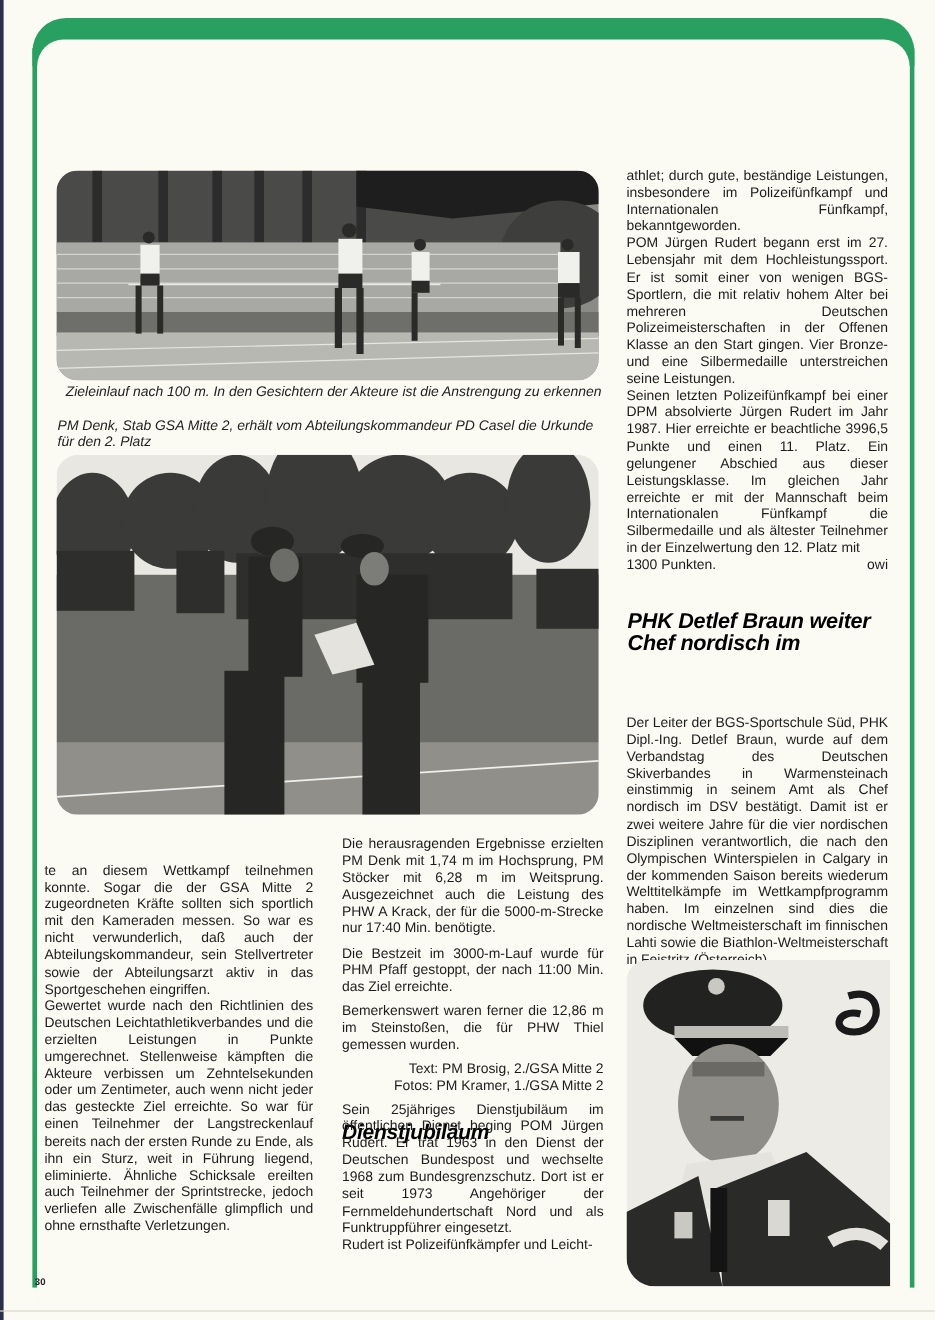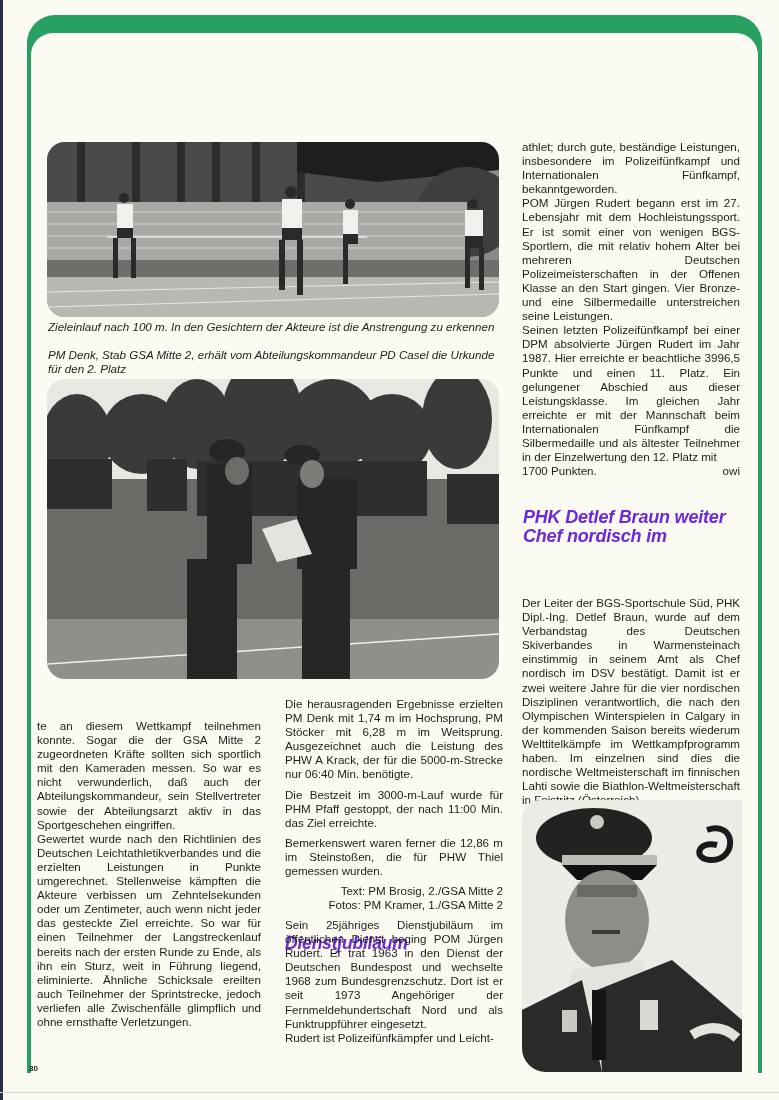--- a/index.html
+++ b/index.html
@@ -34,21 +34,21 @@
     .col {
       position: absolute; font-size: 11.6px; line-height: 14.1px; text-align: justify; color: #1c1c1c;
     }
     .col p { margin: 0; }
     .col p.gap { margin-top: 6px; }
     .right-align { text-align: right; }
     .sig { display: flex; justify-content: space-between; }
 
     .headline {
       position: absolute; font-weight: bold; font-style: italic; font-size: 17.5px; line-height: 19px;
-      color: #6d28d9; letter-spacing: -0.2px;
+      color: #000000; letter-spacing: -0.2px;
     }
     .headline.big { font-size: 18px; }
 
     .page-number { position: absolute; left: 29px; top: 1064px; font-size: 8px; font-weight: bold; color: #222; }
   </style>
 </head>
 <body>
 
 <div class="left-edge"></div>
 <div class="frame-top"></div>
@@ -103,21 +103,21 @@
         <rect x="296" y="102" width="5" height="40"></rect>
       <circle cx="426" cy="62" r="5"></circle>
         <rect x="418" y="68" width="18" height="26" fill="#f0f0ec"></rect>
         <rect x="418" y="94" width="18" height="12"></rect>
         <rect x="418" y="106" width="5" height="40"></rect>
         <rect x="432" y="106" width="5" height="42"></rect>
     </g>
   </svg>
 </div>
 
-<div class="caption" style="left:48px; top:320px; width:460px;">Zieleinlauf nach 100 m. In den Gesichtern der Akteure ist die Anstrengung zu erkennen</div>
+<div class="caption" style="left:48px; top:320px; width:460px;text-align:center;">Zieleinlauf nach 100 m. In den Gesichtern der Akteure ist die Anstrengung zu erkennen</div>
 <div class="caption" style="left:48px; top:348px; width:455px;">PM Denk, Stab GSA Mitte 2, erhält vom Abteilungskommandeur PD Casel die Urkunde für den 2. Platz</div>
 
 <div class="photo" style="left:47px; top:379px; width:452px; height:300px;">
   <svg viewBox="0 0 452 300" preserveAspectRatio="none">
     <rect width="452" height="300" fill="#e8e7e2"></rect>
 
     <g fill="#3a3a38">
       <ellipse cx="30" cy="60" rx="35" ry="45"></ellipse>
         <ellipse cx="95" cy="55" rx="40" ry="40"></ellipse>
       <ellipse cx="150" cy="45" rx="35" ry="45"></ellipse>
@@ -152,40 +152,40 @@
 </div>
 
 <div class="col" style="left:37px; top:693px; width:224px;margin-top:26px;">
   <p>te an diesem Wettkampf teilnehmen konnte. Sogar die der GSA Mitte 2 zugeordneten Kräfte sollten sich sportlich mit den Kameraden messen. So war es nicht verwunderlich, daß auch der Abteilungskommandeur, sein Stellvertreter sowie der Abteilungsarzt aktiv in das Sportgeschehen eingriffen.</p>
   <p>Gewertet wurde nach den Richtlinien des Deutschen Leichtathletikverbandes und die erzielten Leistungen in Punkte umgerechnet. Stellenweise kämpften die Akteure verbissen um Zehntelsekunden oder um Zentimeter, auch wenn nicht jeder das gesteckte Ziel erreichte. So war für einen Teilnehmer der Langstreckenlauf bereits nach der ersten Runde zu Ende, als ihn ein Sturz, weit in Führung liegend, eliminierte. Ähnliche Schicksale ereilten auch Teilnehmer der Sprintstrecke, jedoch verliefen alle Zwischenfälle glimpflich und ohne ernsthafte Verletzungen.</p>
 </div>
 
 <div class="page-number">30</div>
 
 <div class="col" style="left:285px; top:697px; width:218px;">
-  <p>Die herausragenden Ergebnisse erzielten PM Denk mit 1,74 m im Hochsprung, PM Stöcker mit 6,28 m im Weitsprung. Ausgezeichnet auch die Leistung des PHW A Krack, der für die 5000-m-Strecke nur 06:40 Min. benötigte.</p>
+  <p>Die herausragenden Ergebnisse erzielten PM Denk mit 1,74 m im Hochsprung, PM Stöcker mit 6,28 m im Weitsprung. Ausgezeichnet auch die Leistung des PHW A Krack, der für die 5000-m-Strecke nur 17:40 Min. benötigte.</p>
   <p class="gap">Die Bestzeit im 3000-m-Lauf wurde für PHM Pfaff gestoppt, der nach 11:00 Min. das Ziel erreichte.</p>
   <p class="gap">Bemerkenswert waren ferner die 12,86 m im Steinstoßen, die für PHW Thiel gemessen wurden.</p>
   <p class="gap right-align">Text: PM Brosig, 2./GSA Mitte 2</p>
   <p class="right-align">Fotos: PM Kramer, 1./GSA Mitte 2</p>
 </div>
 
 <div class="headline" style="left:285px; top:934px; width:220px;">Dienstjubiläum</div>
 
 <div class="col" style="left:285px; top:918px; width:218px;">
   <p>Sein 25jähriges Dienstjubiläum im öffentlichen Dienst beging POM Jürgen Rudert. Er trat 1963 in den Dienst der Deutschen Bundespost und wechselte 1968 zum Bundesgrenzschutz. Dort ist er seit 1973 Angehöriger der Fernmeldehundertschaft Nord und als Funktruppführer eingesetzt.</p>
   <p>Rudert ist Polizeifünfkämpfer und Leicht-</p>
 </div>
 
 <div class="col" style="left:522px; top:140px; width:218px;">
   <p>athlet; durch gute, beständige Leistungen, insbesondere im Polizeifünfkampf und Internationalen Fünfkampf, bekanntgeworden.</p>
   <p>POM Jürgen Rudert begann erst im 27. Lebensjahr mit dem Hochleistungssport. Er ist somit einer von wenigen BGS-Sportlern, die mit relativ hohem Alter bei mehreren Deutschen Polizeimeisterschaften in der Offenen Klasse an den Start gingen. Vier Bronze- und eine Silbermedaille unterstreichen seine Leistungen.</p>
   <p>Seinen letzten Polizeifünfkampf bei einer DPM absolvierte Jürgen Rudert im Jahr 1987. Hier erreichte er beachtliche 3996,5 Punkte und einen 11. Platz. Ein gelungener Abschied aus dieser Leistungsklasse. Im gleichen Jahr erreichte er mit der Mannschaft beim Internationalen Fünfkampf die Silbermedaille und als ältester Teilnehmer in der Einzelwertung den 12. Platz mit</p>
   <p class="sig">
-    <span>1700 Punkten.</span>
+    <span>1300 Punkten.</span>
     <span>owi</span>
   </p>
 </div>
 
 <div class="headline big" style="left:523px; top:508px; width:230px;">
   <div>PHK Detlef Braun weiter</div>
   <div>Chef nordisch im</div>
 </div>
 
 <div class="col" style="left:522px; top:572px; width:218px;margin-top:24px;">

